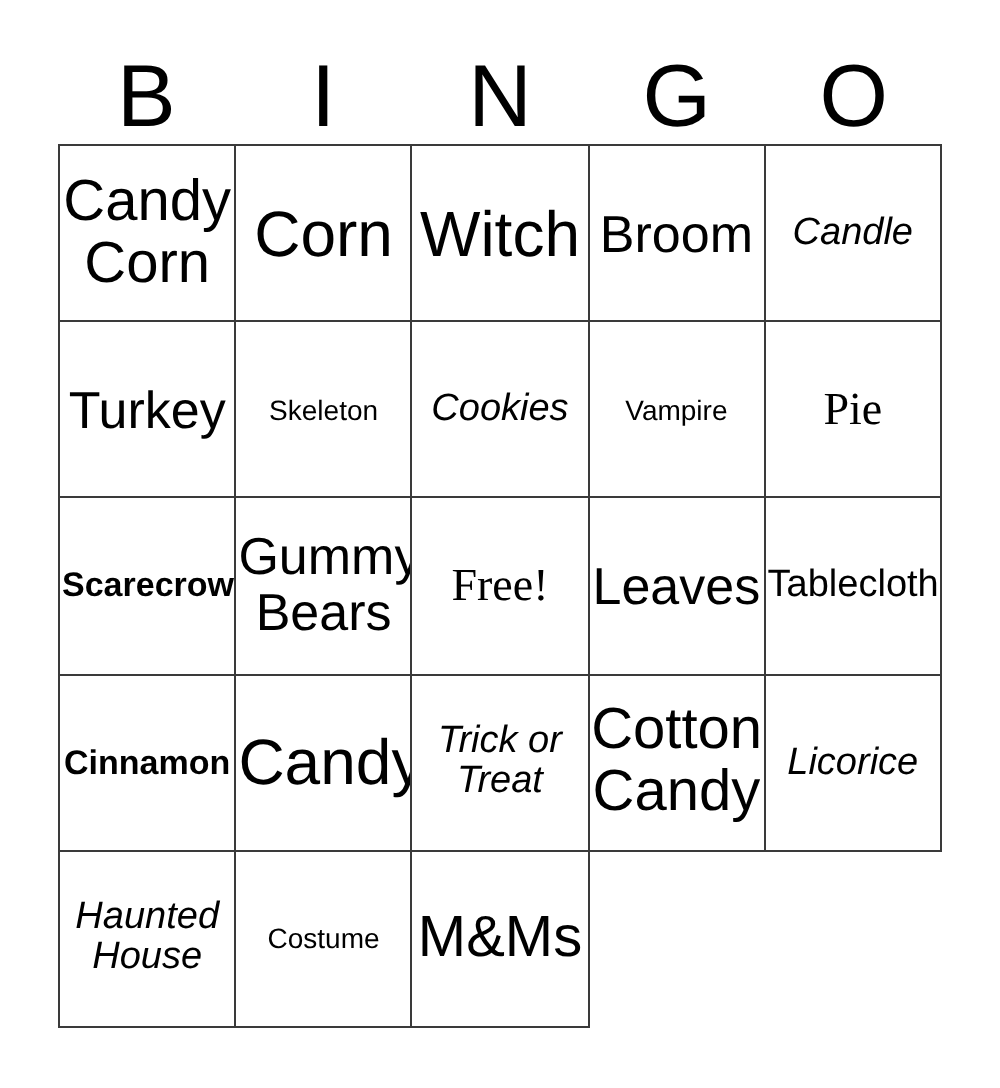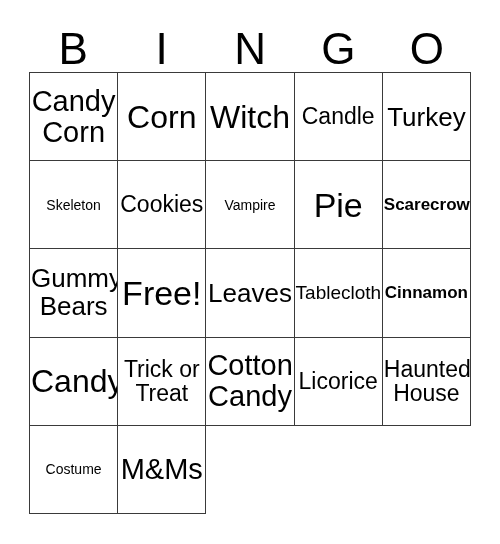--- a/index.html
+++ b/index.html
@@ -71,25 +71,25 @@
   .cell-text {
     display: block;
     width: 100%;
     text-align: center;
     line-height: 1.0;
     color: #000000;
     white-space: pre-line;
     user-select: none;
   }
   
-  .fs-xxl { font-size: 34px; }
+  .fs-xxl { font-size: 23px; font-family: Liberation Serif, serif; }
   .fs-xl  { font-size: 32px; }
   .fs-lg  { font-size: 29px; }
   .fs-md  { font-size: 26px; }
-  .fs-sm  { font-size: 23px; }
+  .fs-sm  { font-size: 19px; font-style: italic; }
   .fs-xs  { font-size: 14px; }
   .fs-xxs { font-size: 17px; font-weight: bold; }
   .fs-tiny{ font-size: 19px; }
   .two-line { line-height: 1.06; }
 </style>
 </head>
 <body>
 
 <div id="card">
 
@@ -104,20 +104,23 @@
   <div id="grid">
       <div class="cell">
         <span class="cell-text fs-lg two-line">Candy
 Corn</span>
       </div>
       <div class="cell">
         <span class="cell-text fs-xl">Corn</span>
       </div>
       <div class="cell">
         <span class="cell-text fs-xl">Witch</span>
+      </div>
+      <div class="cell">
+        <span class="cell-text fs-md">Broom</span>
       </div>
       <div class="cell">
         <span class="cell-text fs-sm">Candle</span>
       </div>
       <div class="cell">
         <span class="cell-text fs-md">Turkey</span>
       </div>
       <div class="cell">
         <span class="cell-text fs-xs">Skeleton</span>
       </div>

